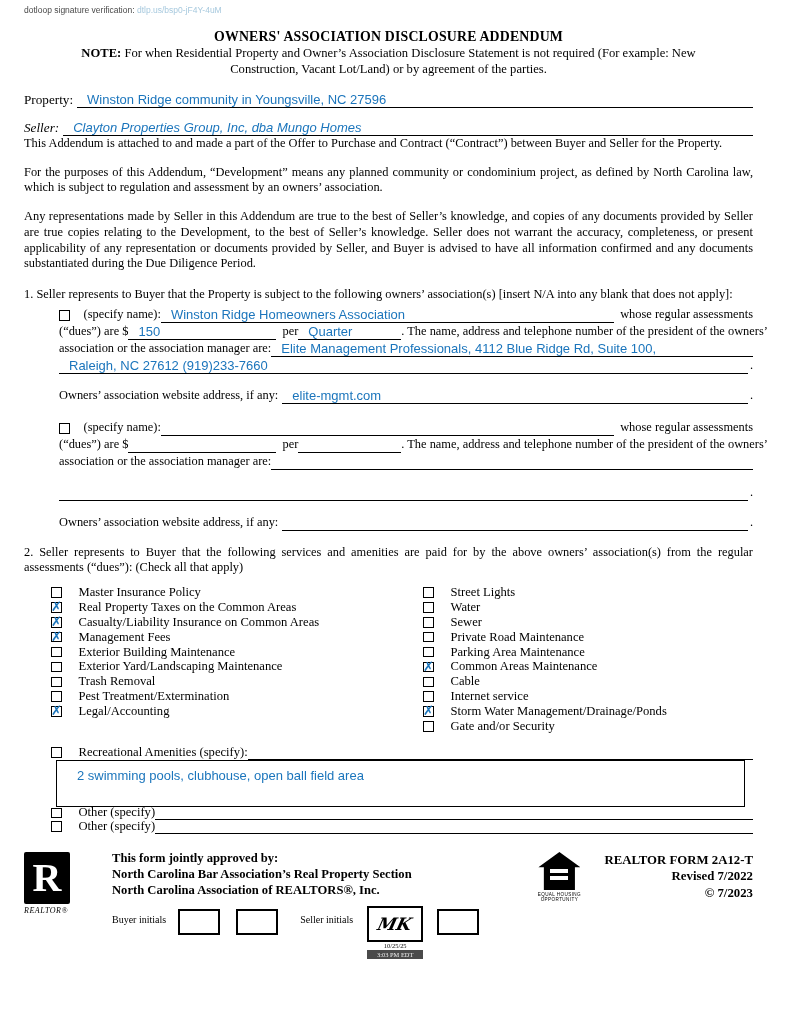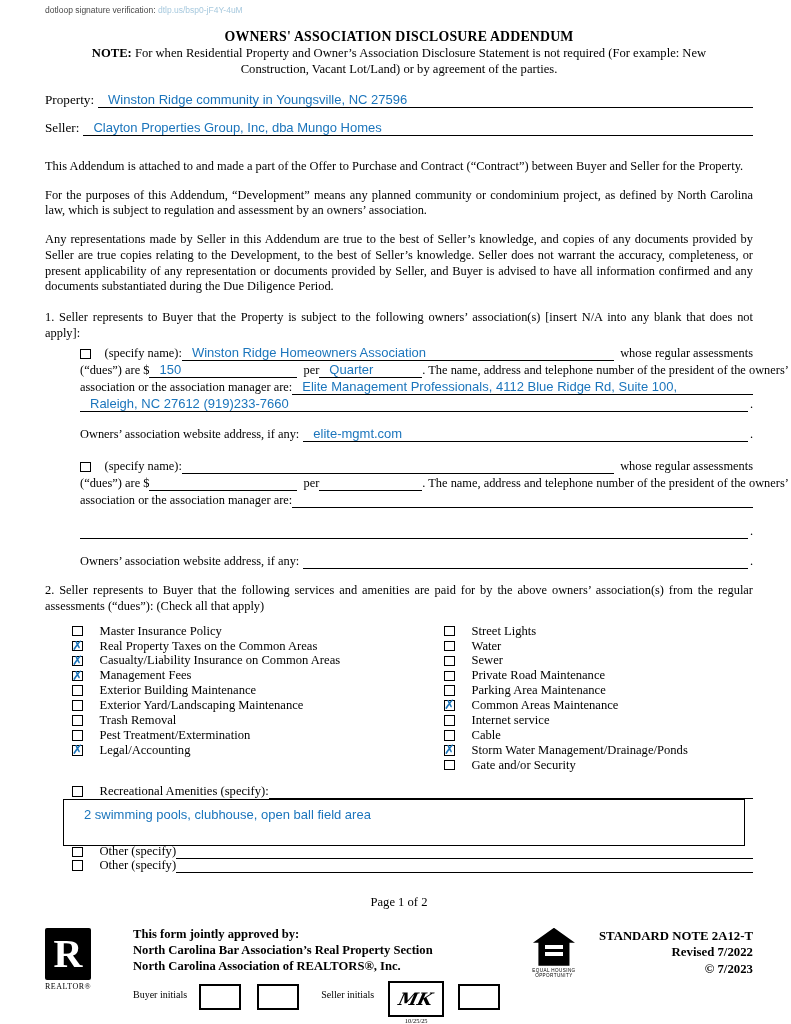--- a/index.html
+++ b/index.html
@@ -1,20 +1,20 @@
 <!DOCTYPE html>
 <html><head>
 <meta charset="utf-8">
 <style>
   * { margin:0; padding:0; box-sizing:border-box; }
   html,body { background:#e8e8e8; }
   .page {
     width:791px; height:1024px; background:#ffffff; margin:0 auto;
     font-family:"Liberation Serif", serif; font-size:12.4px; color:#000;
-    padding:5px 38px 0 45px; overflow:hidden; position:relative;
+    padding:5px 38px 0 24px; overflow:hidden; position:relative;
   }
   
   .dl-line { font-family:"Liberation Sans", sans-serif; font-size:8.5px; color:#4a4a4a; margin-bottom:14px; }
   .dl-link { color:#a7c9de; text-decoration:none; }
   
   .title { text-align:center; font-weight:bold; font-size:13.8px; letter-spacing:.2px; }
   .note { text-align:center; font-size:12.6px; width:640px; margin:1px auto 14px; line-height:15.5px; }
   
   .field-row { display:flex; align-items:flex-end; }
   .flabel { font-size:13.2px; padding-right:4px; white-space:nowrap; }
@@ -33,29 +33,29 @@
   .cb-gap { margin-right:14px; }
   
   .cols { display:flex; margin-left:27px; margin-top:9px;text-align:right; }
   .col-l { width:372px; }
   .col-r { flex:1; }
   .chk-row { display:flex; align-items:center; height:14.9px; }
   .chk-row .cb { margin:0 17px 0 0; }
   .chk-label { font-size:12.6px; white-space:nowrap; }
   
   .amen-row { display:flex; align-items:flex-end; margin-left:27px; margin-top:9px; }
-  .amen-box { border:1.2px solid #000; height:47px; margin:0 8px 0 18px; padding:7px 0 0 20px; }
+  .amen-box { border:1.2px solid #000; height:47px; margin:0 8px 0 32px; padding:7px 0 0 20px; }
   .other-row { display:flex; align-items:flex-end; margin-left:27px; height:13.5px; }
   
   .pagenum { text-align:center; margin-top:22px; font-size:12.6px; }
   
   .footer { display:flex; margin-top:16px; align-items:flex-start; }
   .r-logo { width:62px; flex:0 0 auto; margin-top:2px; }
   .r-box { width:46px; height:52px; background:#000; color:#fff; display:flex; align-items:center; justify-content:center; font-family:"Liberation Serif", serif; font-weight:bold; font-size:40px; border-radius:2px; }
-  .r-text { font-size:8px; letter-spacing:.5px; margin-top:2px; }
+  .r-text { font-size:8px; letter-spacing:.5px; margin-top:2px;font-style:italic; }
   .f-mid { width:400px; flex:0 0 auto; padding-left:26px; }
   .approved { font-weight:bold; font-size:12.6px; line-height:16.2px; }
   .init-row { display:flex; align-items:flex-start; margin-top:7px; }
   .init-label { font-size:10px; margin-top:8px; white-space:nowrap; }
   .init-box { width:42px; height:26px; border:2px solid #000; margin:3px 0 0 12px; background:#fff; }
   .sig-wrap { margin-left:14px; width:56px; }
   .sig-box { border:2px solid #000; height:36px; display:flex; align-items:center; justify-content:center; background:#fff; }
   .sig-mk { font-family:"DejaVu Serif", serif; font-style:italic; font-weight:bold; font-size:17px; transform:skewX(-14deg); }
   .sig-date { font-size:6.4px; text-align:center; line-height:8px; }
   .sig-time { font-size:6.4px; text-align:center; background:#4a4a4a; color:#f0f0f0; line-height:9px; }
@@ -79,21 +79,21 @@
 
   <div class="title">OWNERS' ASSOCIATION DISCLOSURE ADDENDUM</div>
   <div class="note"><b>NOTE:</b><span> For when Residential Property and Owner’s Association Disclosure Statement is not required (For example: New Construction, Vacant Lot/Land) or by agreement of the parties.</span></div>
 
   <div class="field-row mb12">
     <span class="flabel">Property:</span>
     <span class="fill">
         <span class="blue">Winston Ridge community in Youngsville, NC 27596</span>
       </span>
   </div>
-  <div class="field-row" style="margin-bottom:23px;">
+  <div class="field-row" style="margin-bottom:0;font-style:italic;">
     <span class="flabel">Seller:</span>
     <span class="fill">
         <span class="blue">Clayton Properties Group, Inc, dba Mungo Homes</span>
       </span>
   </div>
 
   <div class="para">This Addendum is attached to and made a part of the Offer to Purchase and Contract (“Contract”) between Buyer and Seller for the Property.</div>
   <div class="para">For the purposes of this Addendum, “Development” means any planned community or condominium project, as defined by North Carolina law, which is subject to regulation and assessment by an owners’ association.</div>
   <div class="para" style="margin-bottom:15px;">Any representations made by Seller in this Addendum are true to the best of Seller’s knowledge, and copies of any documents provided by Seller are true copies relating to the Development, to the best of Seller’s knowledge.  Seller does not warrant the accuracy, completeness, or present applicability of any representation or documents provided by Seller, and Buyer is advised to have all information confirmed and any documents substantiated during the Due Diligence Period.</div>
 
@@ -232,25 +232,25 @@
       <div class="chk-row">
           <span class="cb"></span>
           <span class="chk-label">Parking Area Maintenance</span>
         </div>
       <div class="chk-row">
           <span class="cb checked"></span>
           <span class="chk-label">Common Areas Maintenance</span>
         </div>
       <div class="chk-row">
           <span class="cb"></span>
+          <span class="chk-label">Cable</span>
+        </div>
+      <div class="chk-row">
+          <span class="cb"></span>
           <span class="chk-label">Internet service</span>
-        </div>
-      <div class="chk-row">
-          <span class="cb"></span>
-          <span class="chk-label">Cable</span>
         </div>
       <div class="chk-row">
           <span class="cb checked"></span>
           <span class="chk-label">Storm Water Management/Drainage/Ponds</span>
         </div>
       <div class="chk-row">
           <span class="cb"></span>
           <span class="chk-label">Gate and/or Security</span>
         </div>
     </div>
@@ -269,21 +269,20 @@
     <span class="cb" style="margin-right:17px;"></span>
     <span class="seg" style="font-size:12.6px;">Other (specify)</span>
     <span class="fill"></span>
   </div>
   <div class="other-row">
     <span class="cb" style="margin-right:17px;"></span>
     <span class="seg" style="font-size:12.6px;">Other (specify)</span>
     <span class="fill"></span>
   </div>
 
-  <div class="pagenum">Page 1 of 2</div>
 
   <div class="footer">
     <div class="r-logo">
       <div class="r-box">R</div>
       <div class="r-text">REALTOR®</div>
     </div>
     <div class="f-mid">
       <div class="approved">This form jointly approved by:</div>
       <div class="approved">North Carolina Bar Association’s Real Property Section</div>
       <div class="approved">North Carolina Association of REALTORS®, Inc.</div>
@@ -304,20 +303,20 @@
     </div>
     <div class="f-right">
       <div class="eh-logo">
         <div class="eh-house"></div>
         <div class="eh-text">
           <div>EQUAL  HOUSING</div>
           <div>OPPORTUNITY</div>
         </div>
       </div>
       <div class="std">
-        <div>STANDARD NOTE 2A12-T</div>
+        <div>REALTOR FORM 2A12-T</div>
         <div>Revised 7/2022</div>
         <div>© 7/2023</div>
       </div>
     </div>
   </div>
 
 </div>
 
 </body></html>

